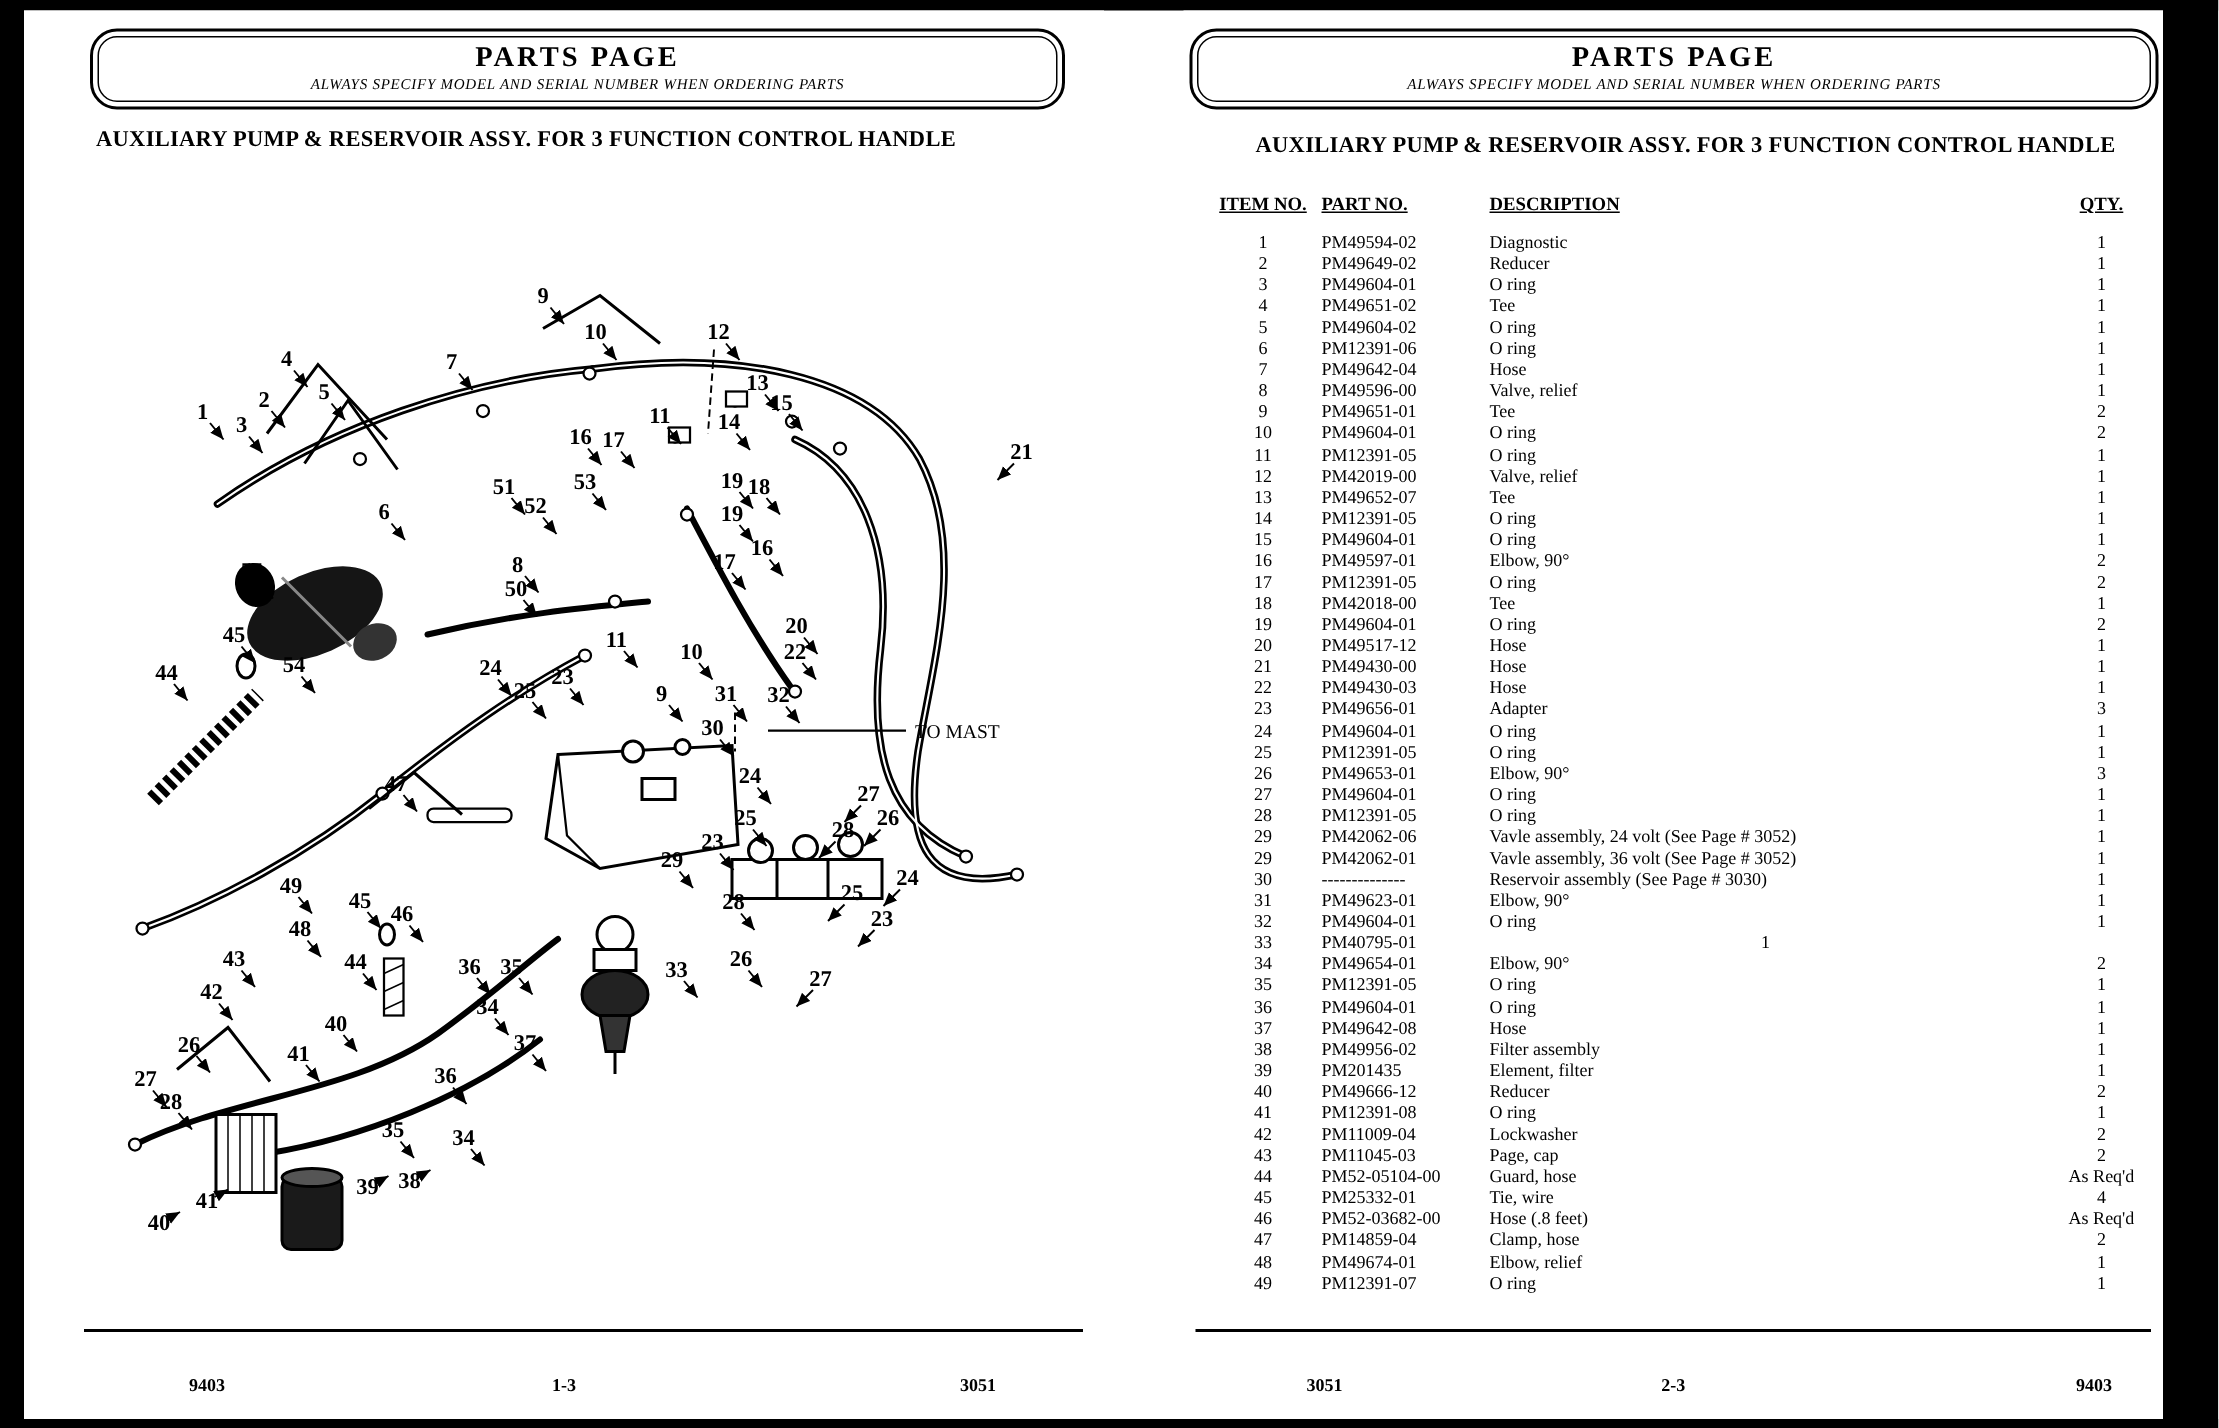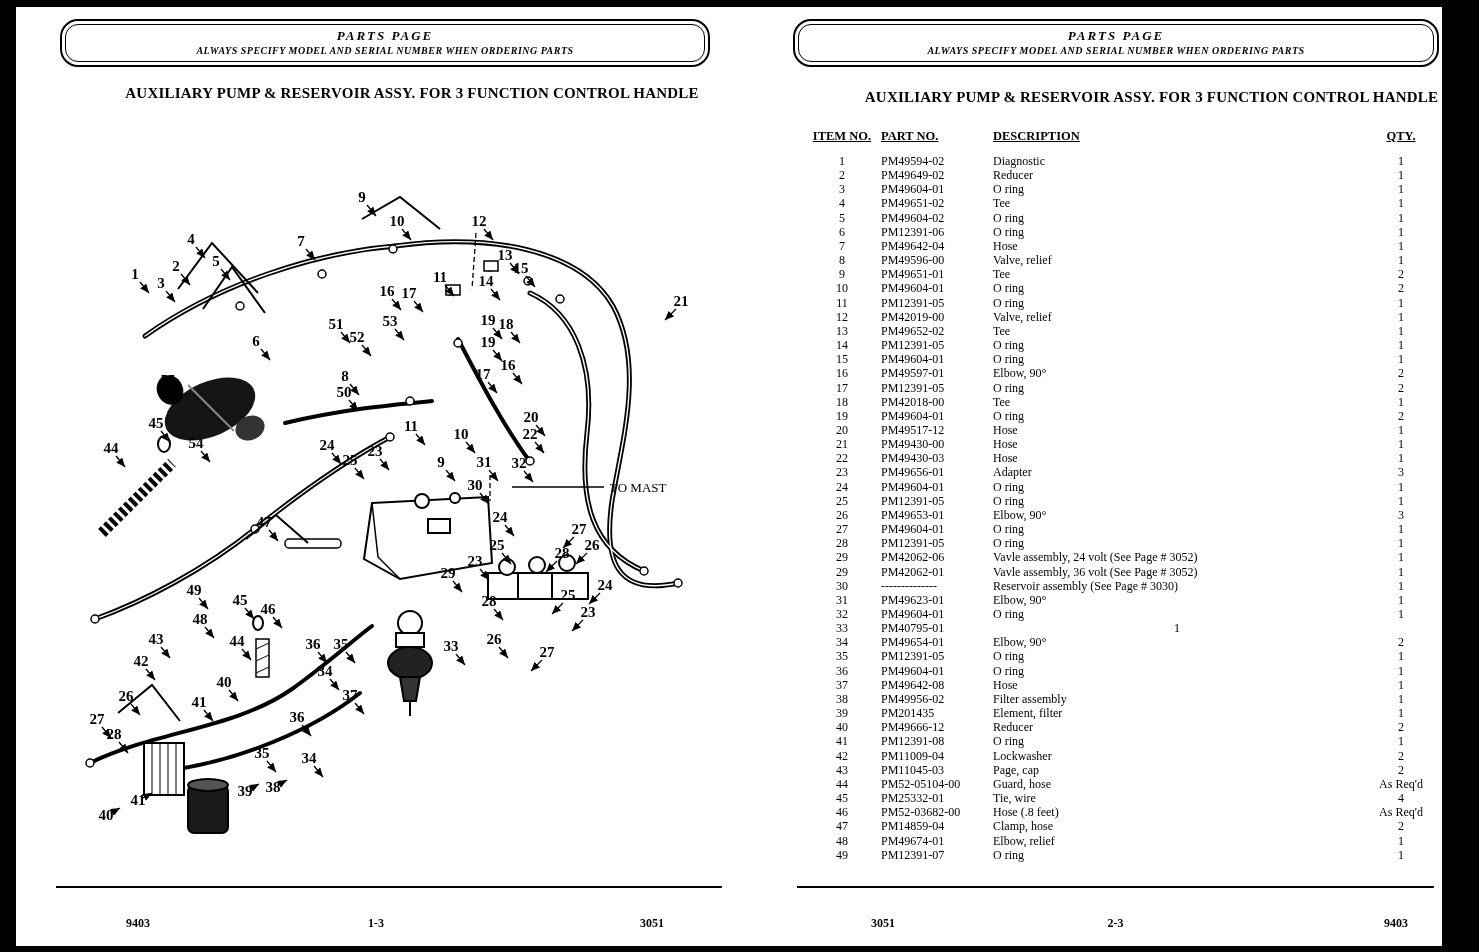--- a/index.html
+++ b/index.html
@@ -15,26 +15,26 @@
   .edge-top   { left:0; top:0; width:1479px; height:7px; }
   .edge-bottom{ left:0; bottom:0; width:1479px; height:6px; }
 
   .page { position:absolute; top:7px; height:939px; background:#fff; }
   .page-left  { left:16px;  width:720px; }
   .page-right { left:789px; width:653px; }
 
   
   .banner { position:absolute; border:2px solid #000; border-radius:18px; padding:3px; background:#fff; }
   .banner-inner { border:1px solid #000; border-radius:13px; text-align:center; padding:3px 10px 5px; }
-  .banner-title { font-size:13px; font-weight:bold; font-style:italic; letter-spacing:2px; }
-  .banner-sub   { font-size:10px; font-weight:bold; font-style:italic; letter-spacing:0.5px; margin-top:1px; }
+  .banner-title { font-size:19px; font-weight:bold; letter-spacing:2px; }
+  .banner-sub   { font-size:10px; font-weight:normal; font-style:italic; letter-spacing:0.5px; margin-top:1px; }
   .page-left  .banner { left:44px; top:12px; width:640px; }
   .page-right .banner { left:4px;  top:12px; width:636px; }
 
-  .section-title { position:absolute; left:4px; width:100%; text-align:center;
+  .section-title { position:absolute; left:16px; width:100%; text-align:left;
     font-weight:bold; font-size:15px; letter-spacing:0.2px;padding-left:32px; }
   .page-left  .section-title { top:78px; }
   .page-right .section-title { top:82px; }
 
   
   .table-head { position:absolute; left:14px; top:122px; display:grid;
     grid-template-columns:78px 112px 368px 80px; font-weight:bold; font-size:12.5px; }
   .table-head span { text-decoration:underline; }
   .th-item { text-align:center; }
   .th-qty  { text-align:center; }
@@ -445,21 +445,21 @@
     <div class="c-qty">1</div>
   </div>
         <div class="t-row">
     <div class="c-item">12</div>
     <div class="c-part">PM42019-00</div>
     <div class="c-desc">Valve, relief</div>
     <div class="c-qty">1</div>
   </div>
         <div class="t-row">
     <div class="c-item">13</div>
-    <div class="c-part">PM49652-02</div>
+    <div class="c-part">PM49652-07</div>
     <div class="c-desc">Tee</div>
     <div class="c-qty">1</div>
   </div>
         <div class="t-row">
     <div class="c-item">14</div>
     <div class="c-part">PM12391-05</div>
     <div class="c-desc">O ring</div>
     <div class="c-qty">1</div>
   </div>
         <div class="t-row">

